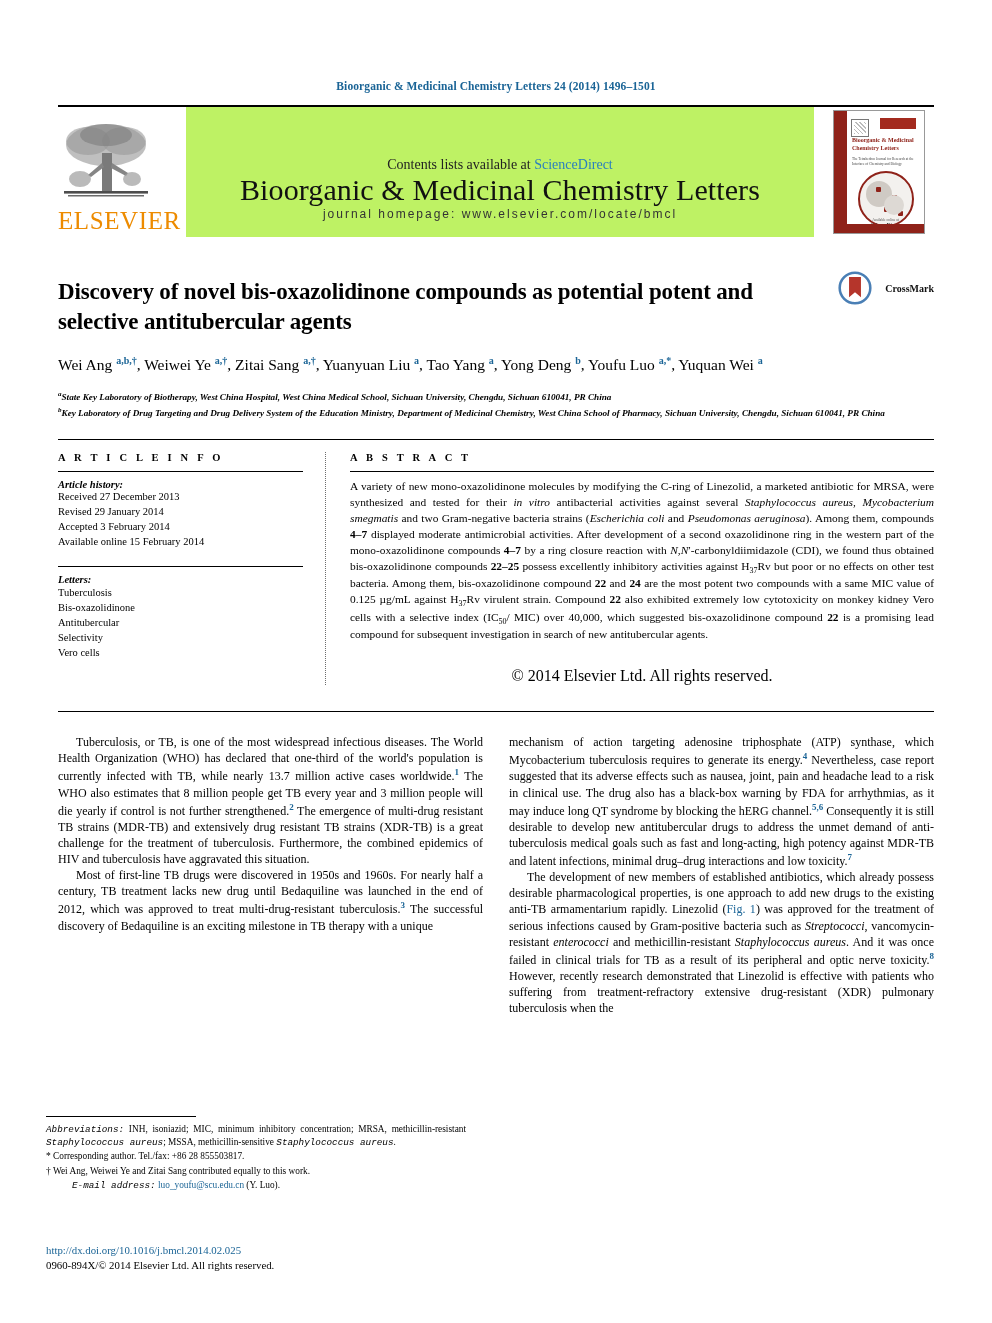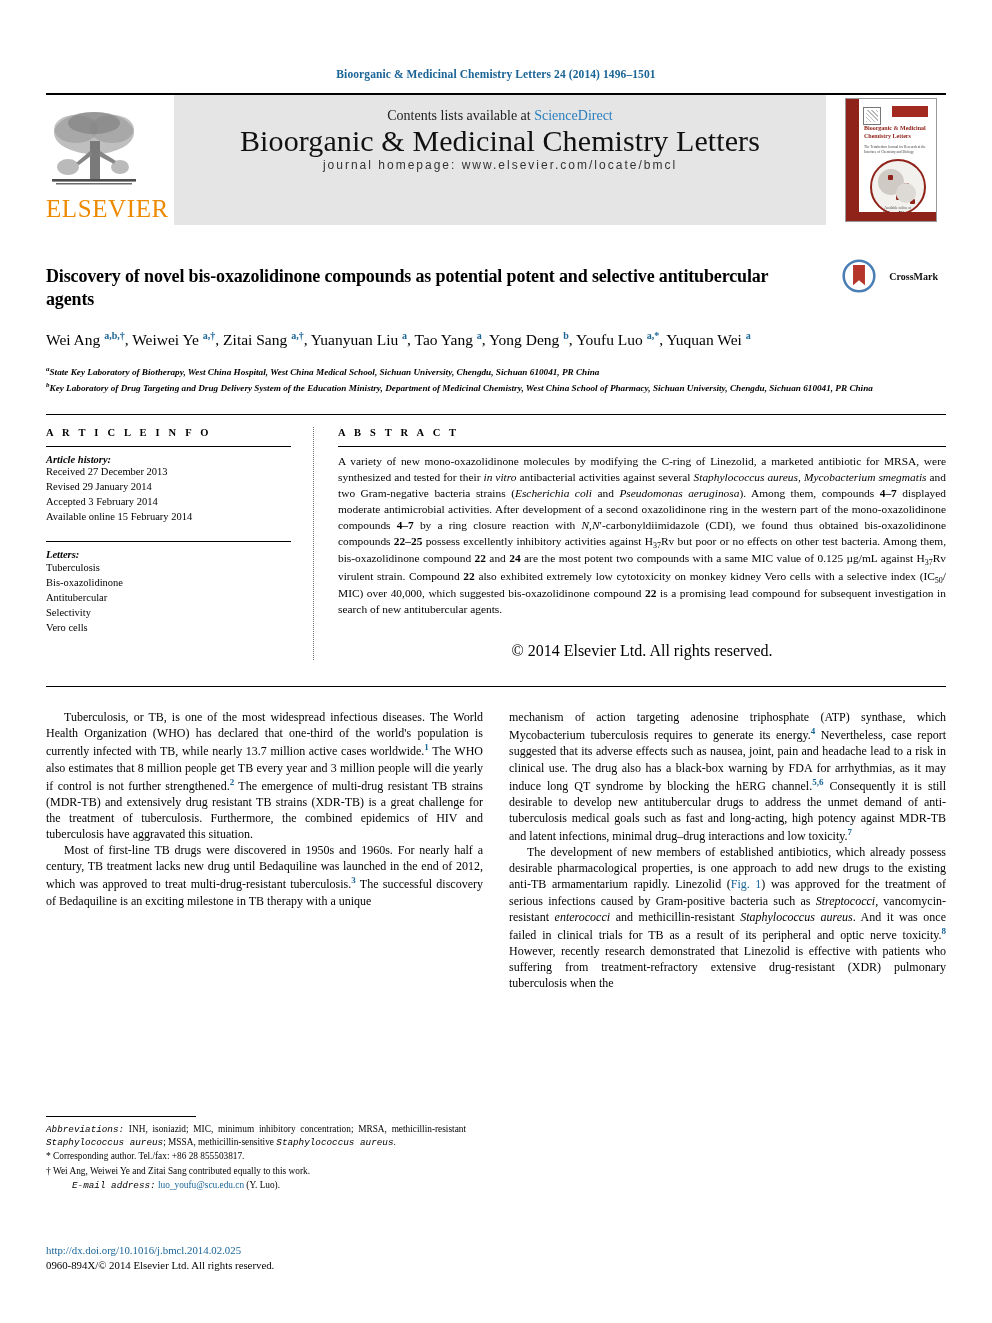--- a/index.html
+++ b/index.html
@@ -7,21 +7,21 @@
   body {
     width: 992px;
     height: 1323px;
     background: #ffffff;
     font-family: "Liberation Serif", "DejaVu Serif", serif;
     color: #000000;
     position: relative;
     overflow: hidden;
   }
 
-  .page { position: relative; width: 992px; height: 946px; padding: 0; }
+  .page { position: relative; width: 992px; height: 946px; padding: 12px; }
 
   
   .running-head {
     text-align: center;
     color: #1a6496;
     font-size: 11.5px;
     font-weight: bold;
     padding-top: 68px;
     letter-spacing: 0.1px;
   }
@@ -47,25 +47,25 @@
   .elsevier-word {
     font-family: "Liberation Serif", serif;
     color: #ED8B00;
     font-size: 25px;
     letter-spacing: 0.6px;
     line-height: 1;
     margin-top: 1px;
   }
   .mast-center {
     flex: 1 1 auto;
-    background: #e5e5e5;
+    background: #bef264;
     display: flex;
     flex-direction: column;
     align-items: center;
-    justify-content: flex-start;
+    justify-content: flex-end;
     padding: 13px 0 16px 0;
     margin: 0 10px 0 2px;
   }
   .contents-line { font-size: 14px; color: #222; }
   .contents-line .sd { color: #2a7fbf; }
   .journal-title {
     font-size: 30px;
     color: #111;
     letter-spacing: 0.1px;
     white-space: nowrap;
@@ -102,30 +102,30 @@
   .cover-circle:before { content:""; position:absolute; left:6px; top:8px; width:26px; height:26px; border-radius:50%; background:#cfcac4; }
   .cover-circle:after { content:""; position:absolute; right:8px; bottom:10px; width:20px; height:20px; border-radius:50%; background:#ddd9d4; }
   .cover-dot { position:absolute; width:5px; height:5px; background:#8f2219; border-radius:1px; }
   .cover-foot { position:absolute; left:18px; right:5px; bottom:6px; font-size:3.5px; color:#555; text-align:center; }
   .cover-foot b { font-size:5px; color:#111; }
   .cover-bottombar { position:absolute; left:13px; right:0; bottom:0; height:9px; background:#8f2219; }
 
   
   .title-block { margin: 40px 46px 0 46px; position: relative; }
   .paper-title {
-    font-size: 18px;
+    font-size: 23px;
     font-weight: bold;
     line-height: 1.30;
     letter-spacing: -0.15px;
     max-width: 760px;
     margin: 0;
   }
   .crossmark {
     position: absolute;
-    right: 8px; top: -6px;
+    right: 0; top: -6px;
     display: flex;
     align-items: center;
     gap: 13px;
     justify-content: space-between;
   }
   .cm-badge { width: 34px; height: 34px; }
   .cm-label { font-size: 10px; font-weight: bold; color: #111; font-family:"Liberation Serif",serif; }
 
   .authors {
     margin: 17px 46px 0 46px;

